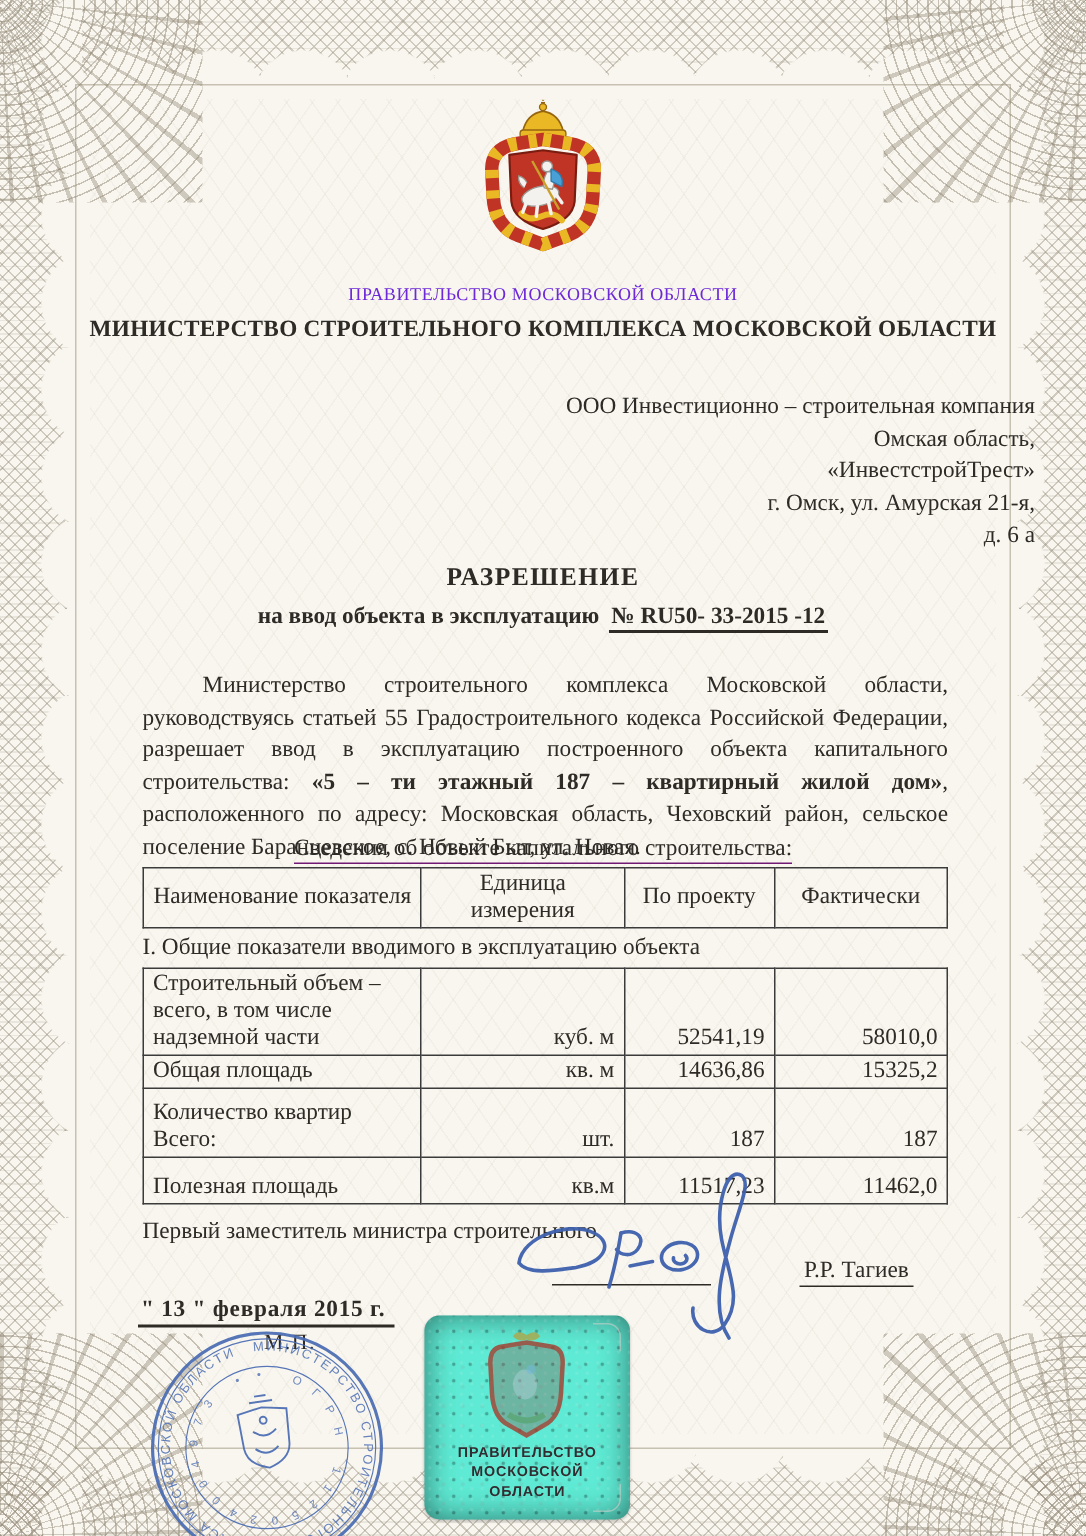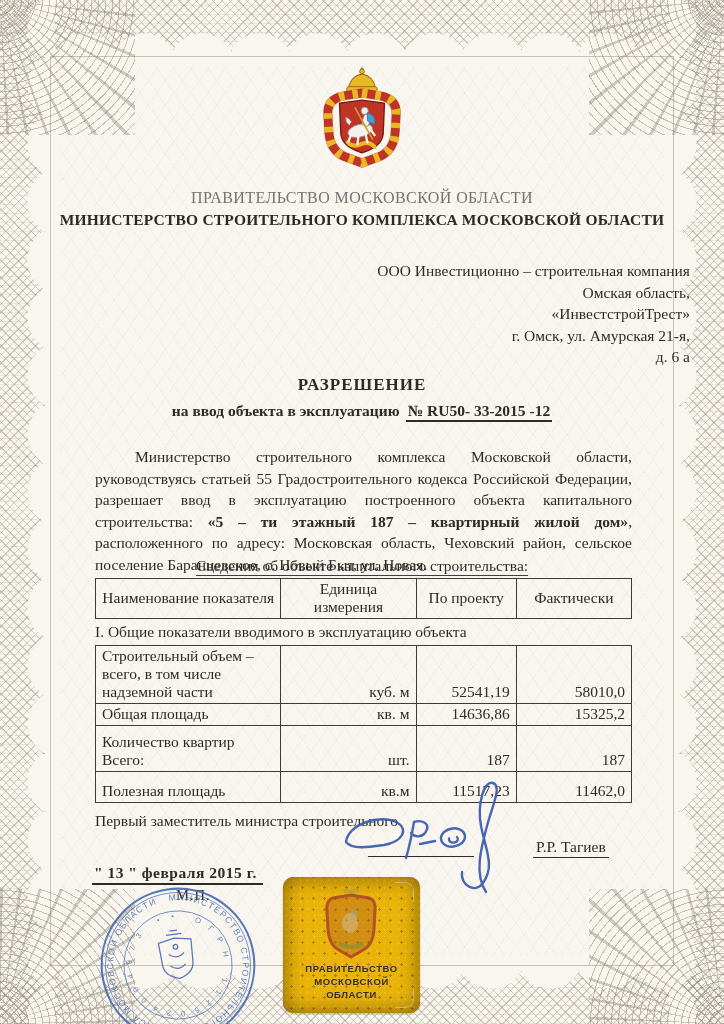--- a/index.html
+++ b/index.html
@@ -47,21 +47,21 @@
     repeating-conic-gradient(from 0deg at 100% 100%, rgba(148,138,120,.42) 0deg 1.2deg, transparent 1.2deg 8deg);}
   .inner-hairline{position:absolute;left:50px;top:56px;right:50px;bottom:58px;
     border:1px solid rgba(150,140,118,.5);z-index:1;pointer-events:none}
   .watermark{position:absolute;left:60px;top:66px;right:60px;bottom:68px;z-index:1;
     background:
       repeating-linear-gradient(55deg, rgba(160,150,130,.07) 0 1px, transparent 1px 14px),
       repeating-linear-gradient(-55deg, rgba(160,150,130,.07) 0 1px, transparent 1px 14px);}
   
   .abs{position:absolute;z-index:2}
   .center{left:0;width:724px;text-align:center}
-  #org-government{top:189px;font-size:16px;letter-spacing:.4px;color:#737373}
+  #org-government{top:189px;font-size:12px;letter-spacing:.4px;color:#6d28d9}
   #org-ministry{top:211px;font-size:15.5px;font-weight:bold;letter-spacing:.2px}
   #recipient{top:260px;left:240px;width:450px;text-align:right;font-size:15.5px;line-height:21.5px}
   #permit-title{top:375px;font-size:17px;font-weight:bold;letter-spacing:1px}
   #permit-subtitle{top:402px;font-size:15.5px;font-weight:bold}
   #permit-subtitle .num{border-bottom:2px solid #2e2b27;padding:0 2px 1px 2px;margin-left:6px}
   #body-paragraph{top:446px;left:95px;width:537px;font-size:15.5px;line-height:21.5px;
     text-align:justify;text-indent:40px}
   #info-heading-wrap{top:557px}
   #info-heading-wrap span{border-bottom:1px solid #701a75;padding-bottom:1px;font-size:15.5px}
   
@@ -79,21 +79,21 @@
   #sig-pos1{top:812px;left:95px;font-size:15.5px}
   #sig-pos2{top:841px;left:95px;font-size:15.5px}
   #sig-line{top:838px;left:368px;width:106px;height:18px;border-bottom:1.5px solid #2e2b27}
   #sig-name{top:838px;left:533px;font-size:15.5px;border-bottom:1.5px solid #2e2b27;padding:0 3px 1px 3px}
   #sig-flourish{top:778px;left:336px;width:200px;height:118px;z-index:4}
   #date-line{top:864px;left:92px;font-size:15.5px;font-weight:bold;
     border-bottom:2.5px solid #2e2b27;padding:0 6px 1px 2px;letter-spacing:.5px}
   #mp-label{top:887px;left:176px;font-size:14.5px;letter-spacing:1px}
   #round-stamp{top:880px;left:90px;width:176px;height:170px;z-index:3;transform:rotate(-8deg);opacity:.92}
   #square-stamp{position:absolute;left:283px;top:877px;width:137px;height:136px;z-index:3;
-    background:#eab308;border-radius:10px;
+    background:#5eead4;border-radius:10px;
     box-shadow:inset 0 0 20px rgba(0,0,0,.5), 0 1px 2px rgba(0,0,0,.25)}
   #square-stamp .speckle{position:absolute;inset:0;border-radius:10px;
     background-image:
       radial-gradient(rgba(255,255,255,.10) 1px, transparent 1.4px),
       radial-gradient(rgba(0,0,0,.28) 1px, transparent 1.4px),
       radial-gradient(rgba(180,120,130,.12) 1px, transparent 1.6px);
     background-size:7px 7px,11px 11px,13px 13px;background-position:0 0,3px 5px,6px 2px}
   .corner-mark{position:absolute;width:18px;height:18px;border-color:rgba(215,210,205,.55);border-style:solid;border-width:0}
   .cm-tr{right:6px;top:5px;border-top-width:1.5px;border-right-width:1.5px;border-top-right-radius:9px}
   .cm-br{right:6px;bottom:5px;border-bottom-width:1.5px;border-right-width:1.5px;border-bottom-right-radius:9px}

